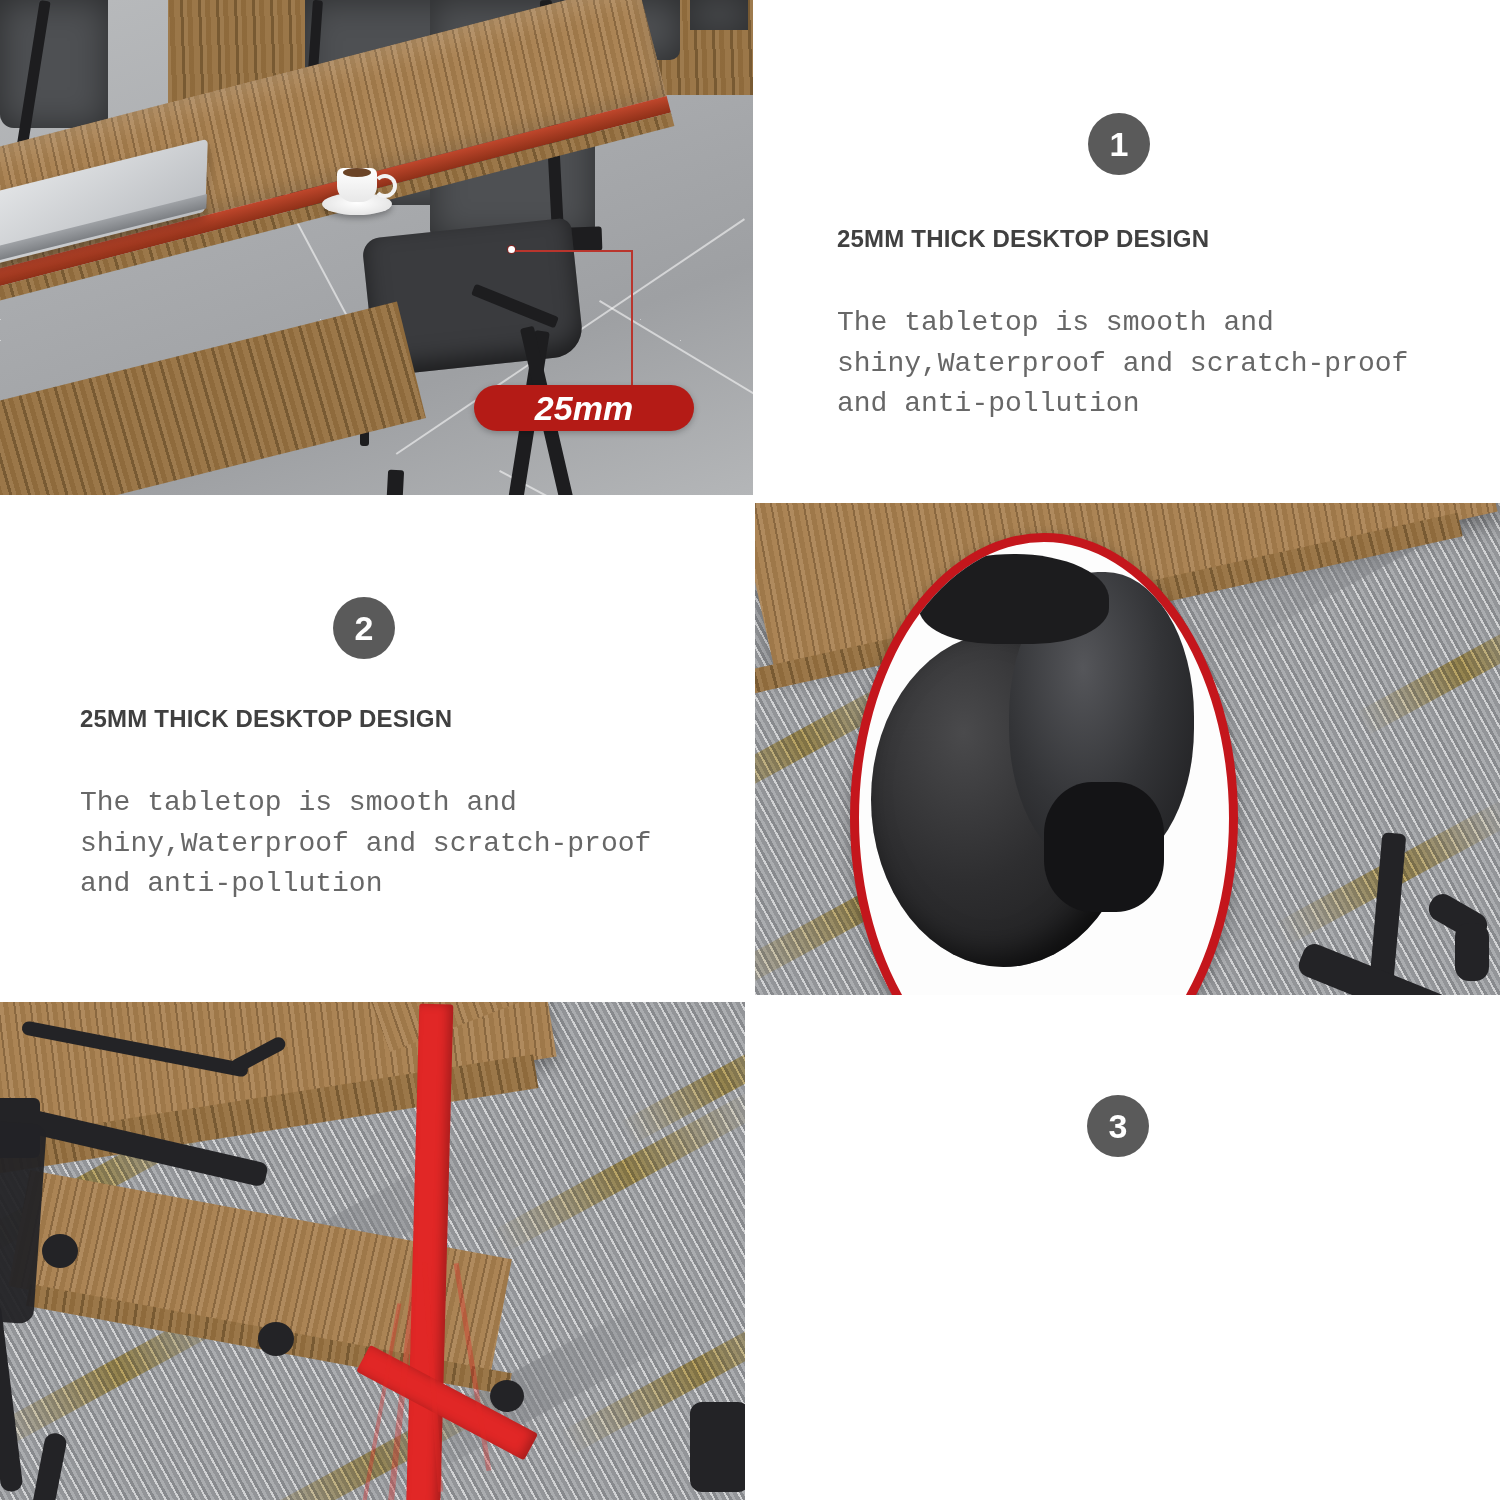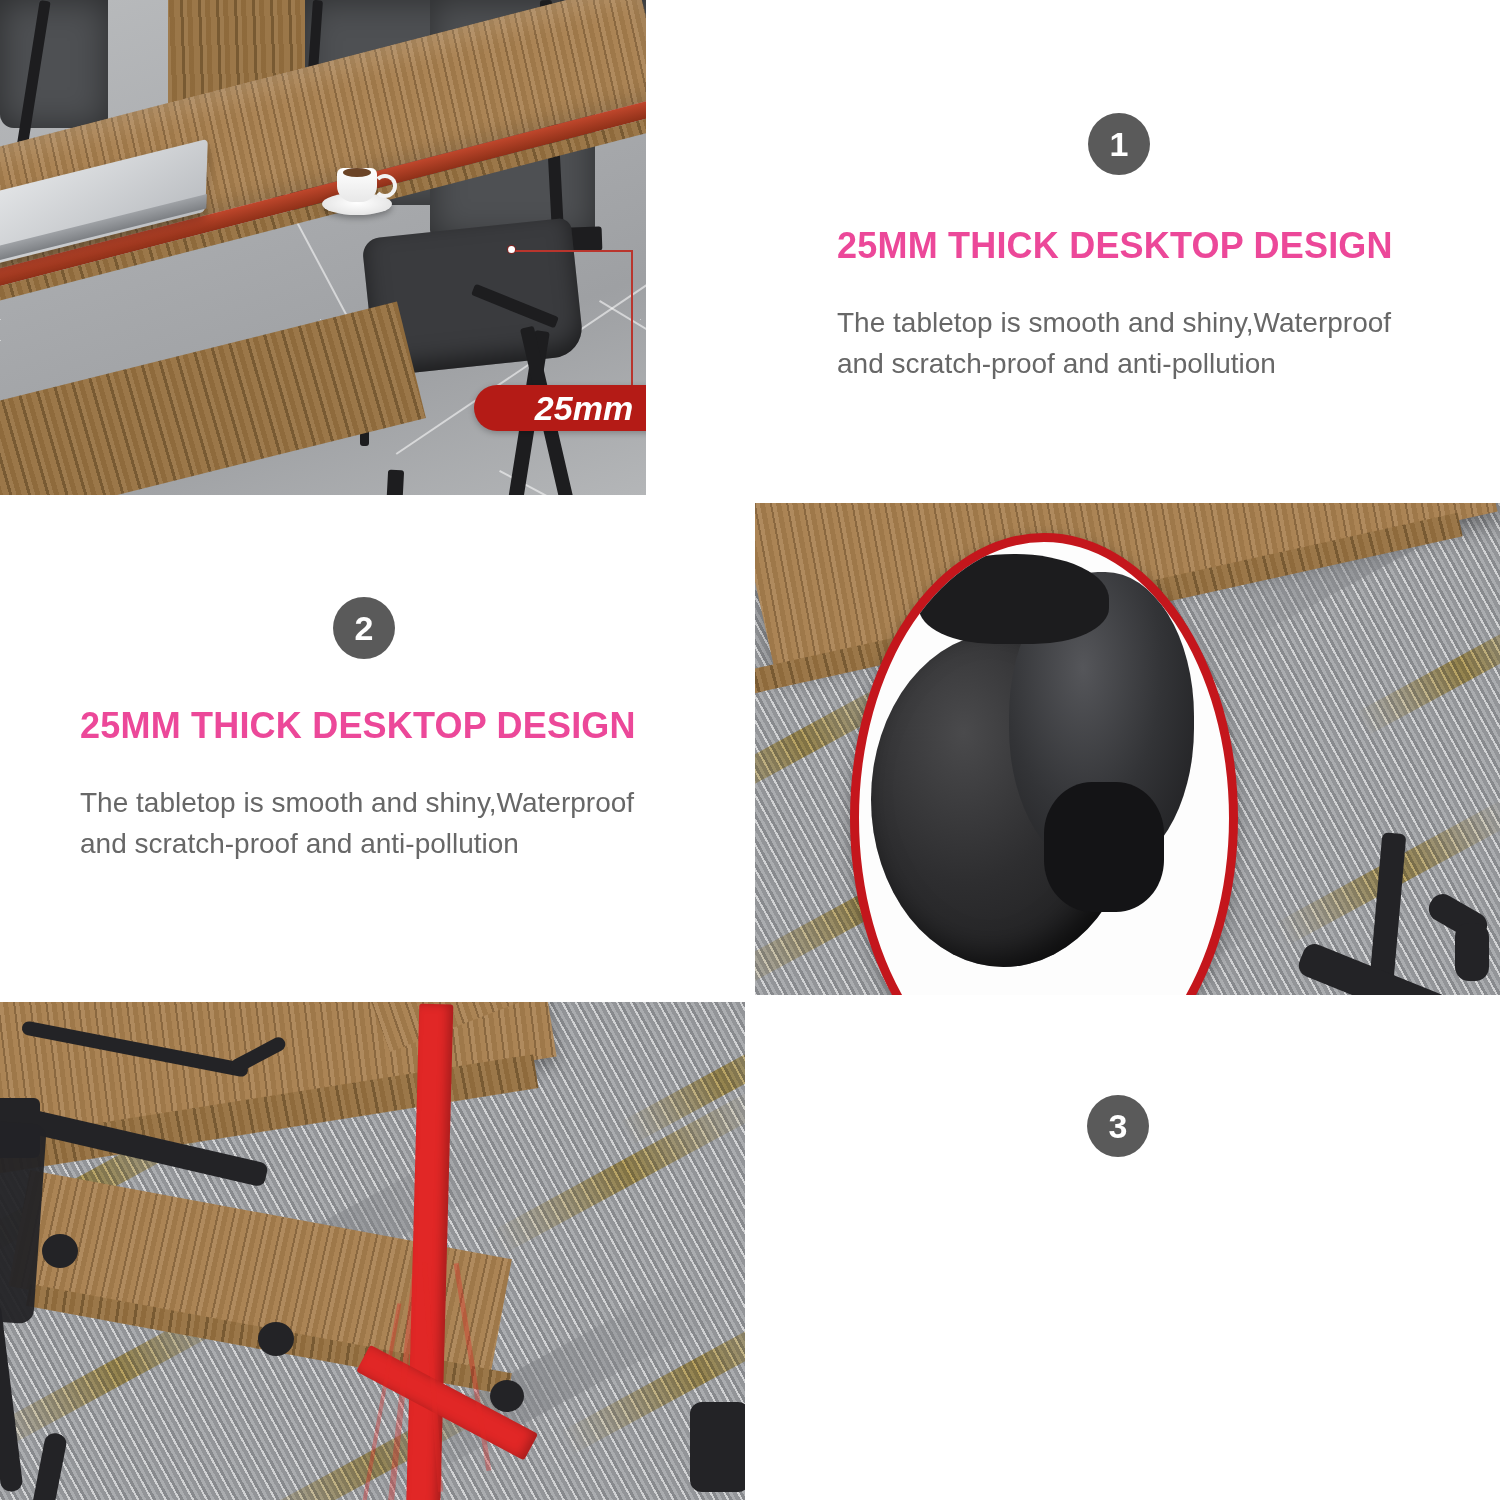--- a/index.html
+++ b/index.html
@@ -6,42 +6,42 @@
   body{
     width:1500px;height:1500px;
     background:#ffffff;
     font-family:"Liberation Sans", sans-serif;
     overflow:hidden;
   }
   .sheet{position:relative;width:1500px;height:1500px;background:#fff;}
 
   
   .panel{position:absolute;overflow:hidden;}
-  .p-photo1{left:0;top:0;width:646px;height:495px;}
+  .p-photo1{left:0;top:0;width:753px;height:495px;}
   .p-text1 {left:755px;top:0;width:745px;height:495px;background:#fff;}
   .p-text2 {left:0;top:503px;width:745px;height:492px;background:#fff;}
   .p-photo2{left:755px;top:503px;width:745px;height:492px;}
   .p-photo3{left:0;top:1002px;width:745px;height:498px;}
   .p-text3 {left:755px;top:1002px;width:745px;height:498px;background:#fff;}
 
   
   .badge{
     width:62px;height:62px;border-radius:50%;
     background:#5a5a5a;color:#fff;
     font-size:34px;font-weight:bold;
     display:flex;align-items:center;justify-content:center;
     line-height:1;
   }
   .feat-title{
-    font-size:36px;font-weight:bold;color:#ec4899;
+    font-size:24px;font-weight:bold;color:#404040;
     letter-spacing:.2px;line-height:1.15;
     white-space:nowrap;
   }
   .feat-body{
-    font-size:28px;color:#676767;line-height:1.45;font-weight:400;
+    font-size:28px;color:#676767;line-height:1.45;font-weight:400;font-family:Liberation Mono, monospace;
   }
   
   .p-text1 .badge{position:absolute;left:333px;top:113px;}
   .p-text1 .feat-title{position:absolute;left:82px;top:225px;}
   .p-text1 .feat-body{position:absolute;left:82px;top:303px;width:600px;}
   
   .p-text2 .badge{position:absolute;left:333px;top:94px;}
   .p-text2 .feat-title{position:absolute;left:80px;top:202px;}
   .p-text2 .feat-body{position:absolute;left:80px;top:280px;width:600px;}
   

